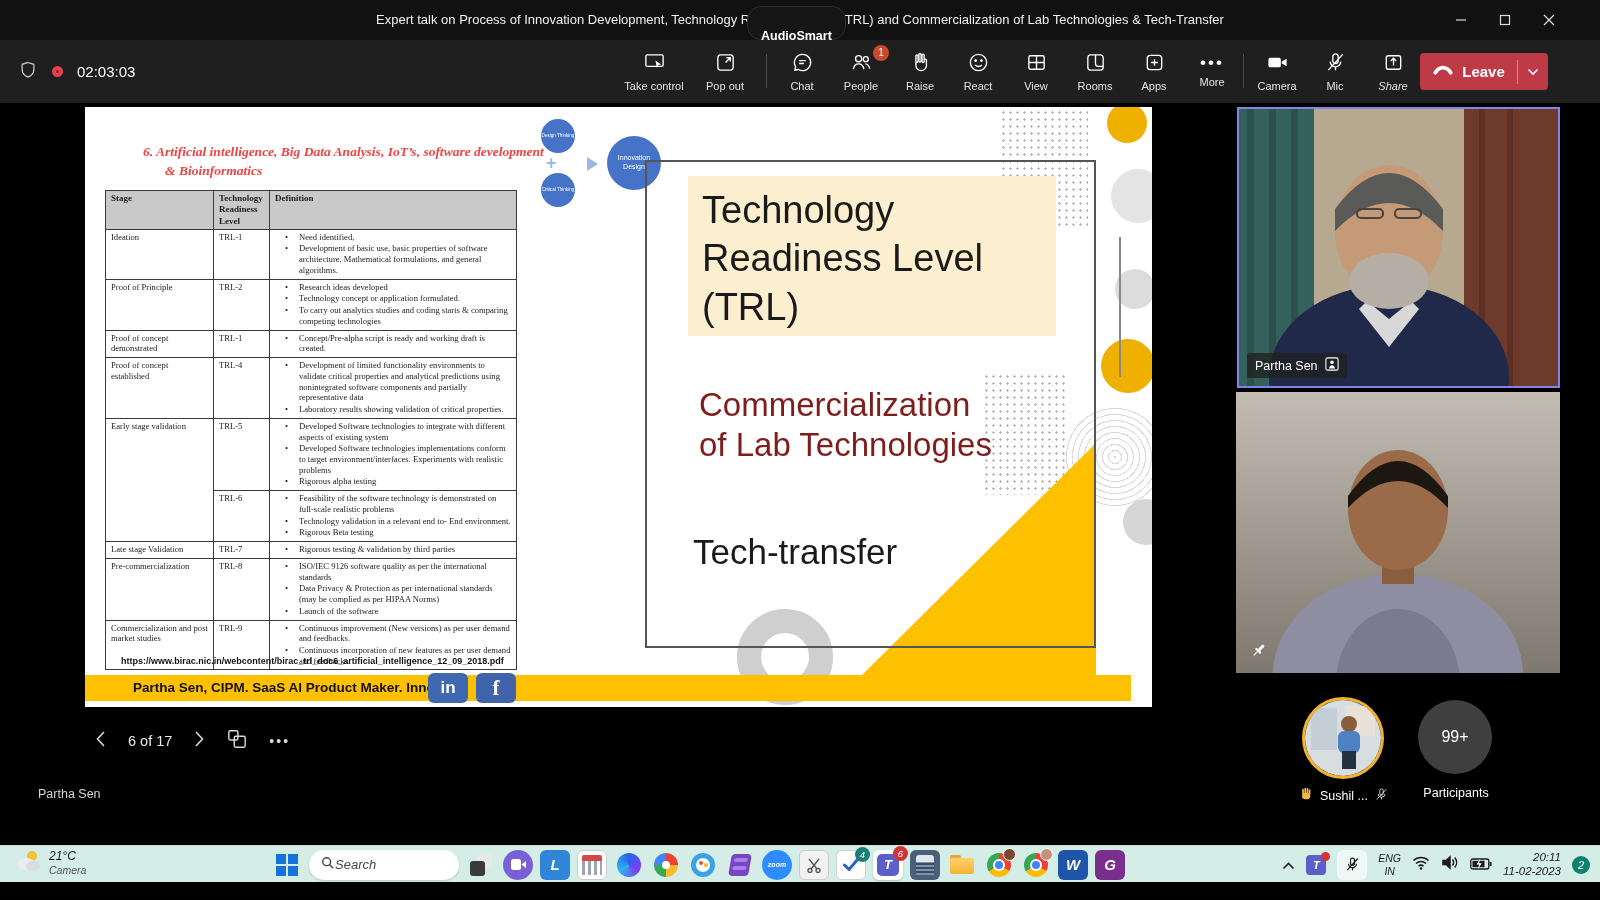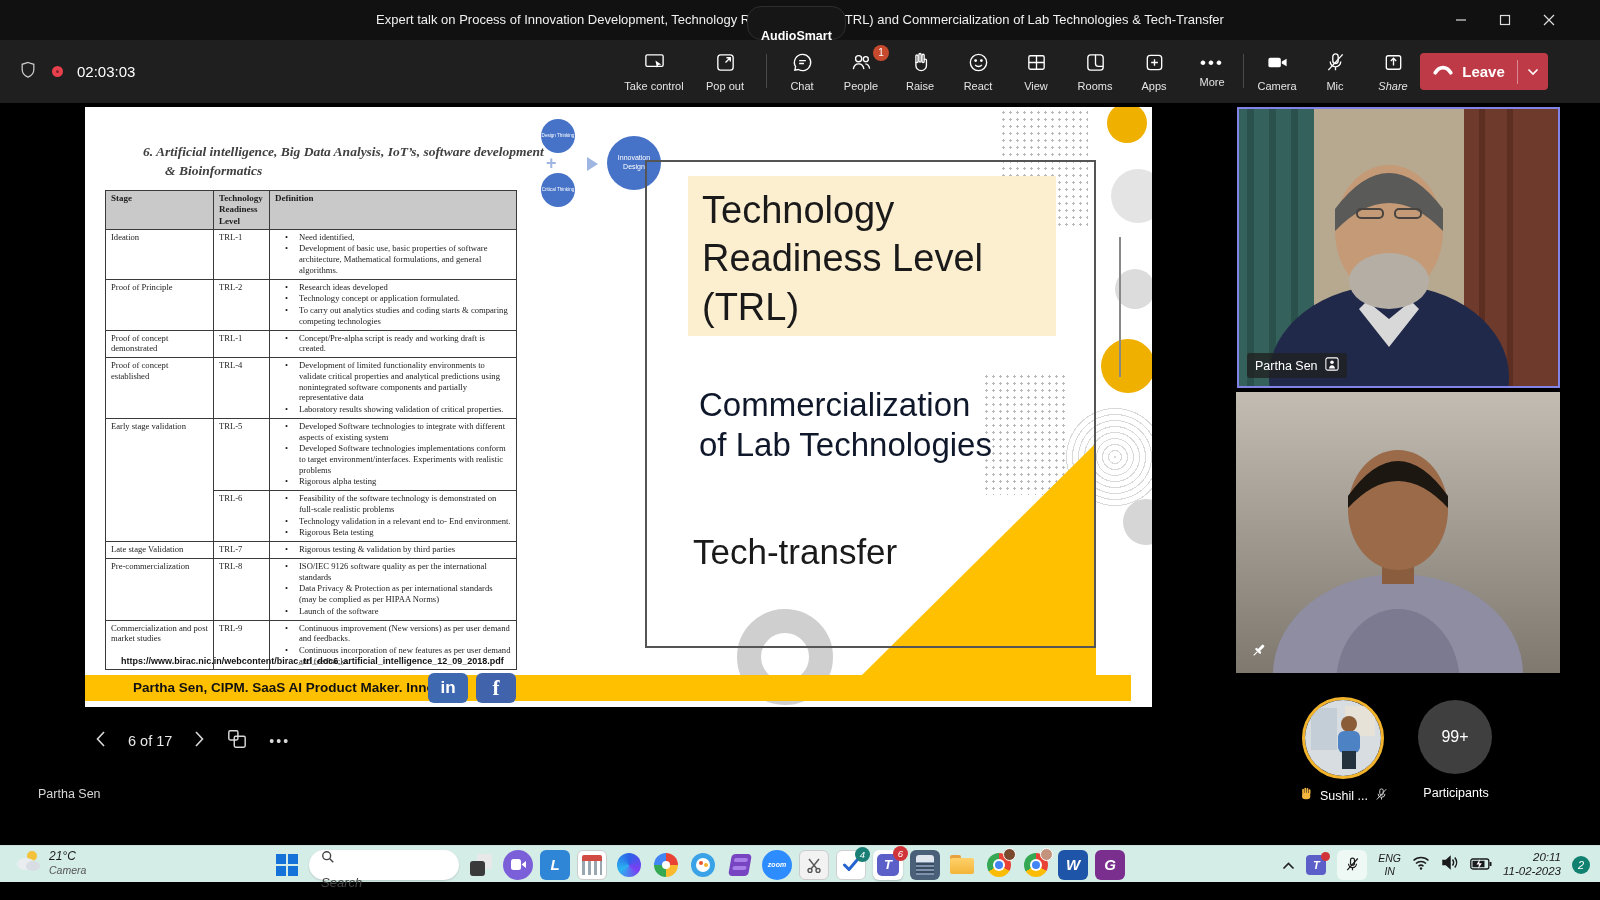--- a/index.html
+++ b/index.html
@@ -24,21 +24,21 @@
   .tbtn .lbl { font-size:11px; color:#e4e4e4; white-space:nowrap; }
   .tdivider { position:absolute; top:14px; width:1px; height:34px; background:#4a4a4a; }
   .badge1 { position:absolute; top:-3px; right:0px; min-width:16px; height:16px; border-radius:8px; background:#c74a2e; color:#fff; font-size:10px; line-height:16px; text-align:center; padding:0 3px; }
   .leave { position:absolute; left:1420px; top:13px; width:128px; height:37px; background:#bf3a47; border-radius:4px; display:flex; align-items:center; color:#fff; }
   .leave .lv-main { flex:1; display:flex; align-items:center; justify-content:center; gap:8px; font-size:15px; font-weight:bold; }
   .leave .lv-sep { width:1px; height:24px; background:rgba(255,255,255,.4); }
   .leave .lv-chev { width:30px; display:flex; align-items:center; justify-content:center; }
 
   
   .slide { position:absolute; left:85px; top:107px; width:1067px; height:600px; background:#fff; overflow:hidden; }
-  .s-heading { position:absolute; left:58px; top:36px; font-family:"Liberation Serif", serif; font-style:italic; font-weight:bold; font-size:13.5px; line-height:1.4; color:#404040; }
+  .s-heading { position:absolute; left:58px; top:36px; font-family:"Liberation Serif", serif; font-style:italic; font-weight:bold; font-size:13.5px; line-height:1.4; color:#ef4444; }
   .s-heading .h2 { margin-left:22px; }
   .trl-table { position:absolute; left:20px; top:83px; width:412px; border-collapse:collapse; font-family:"Liberation Serif", serif; font-size:8.6px; line-height:1.25; color:#1c1c1c; }
   .trl-table th, .trl-table td { border:1px solid #3a3a3a; padding:2px 5px; vertical-align:top; text-align:left; }
   .trl-table th { background:#c9c9c9; font-size:9px; }
   .trl-table td.c-stage { width:108px; }
   .trl-table td.c-trl { width:56px; }
   .bl { position:relative; padding-left:24px; margin-bottom:1px; }
   .bl::before { content:"•"; position:absolute; left:10px; }
   .s-url { position:absolute; left:36px; top:549px; font-size:9px; font-weight:bold; color:#111; }
 
@@ -47,21 +47,21 @@
   .dc { position:absolute; border-radius:50%; background:#4673c8; color:#fff; display:flex; align-items:center; justify-content:center; text-align:center; }
   .dc.small { width:34px; height:34px; font-size:4.6px; line-height:1.2; }
   .dc.big { left:74px; top:21px; width:54px; height:54px; font-size:7px; line-height:1.25; }
   .dplus { position:absolute; left:13px; top:38px; color:#9fb6e2; font-size:18px; font-weight:900; }
   .darrow { position:absolute; left:54px; top:42px; width:0; height:0; border-left:11px solid #9fb6e2; border-top:7px solid transparent; border-bottom:7px solid transparent; }
 
   
   .rbox { position:absolute; left:560px; top:53px; width:451px; height:488px; border:2px solid #555; z-index:3; }
   .rtri { position:absolute; left:775px; top:336px; width:236px; height:234px; background:#FFC000; z-index:2; clip-path:polygon(0 100%, 100% 0, 100% 100%); }
   .cream { position:absolute; left:603px; top:69px; width:368px; height:160px; background:#FCEFD0; z-index:4; padding:10px 14px; font-size:38px; line-height:1.27; color:#1a1a1a; }
-  .rtext2 { position:absolute; left:614px; top:278px; z-index:4; font-size:33px; line-height:1.22; color:#0f172a; }
+  .rtext2 { position:absolute; left:614px; top:278px; z-index:4; font-size:33px; line-height:1.22; color:#7f1d1d; }
   .rtext3 { position:absolute; left:608px; top:425px; z-index:4; font-size:35px; color:#1a1a1a; }
   .grayring { position:absolute; left:652px; top:502px; width:96px; height:96px; border:24px solid #cfcfcf; border-radius:50%; z-index:1; }
   .dots { position:absolute; background-image:radial-gradient(#b9b9b9 1.1px, transparent 1.3px); background-size:7px 7px; z-index:0; }
   .deco-circle { position:absolute; border-radius:50%; z-index:0; }
   .rings { position:absolute; left:978px; top:298px; width:104px; height:104px; border-radius:50%; background:repeating-radial-gradient(circle at center, #d9d9d9 0 1px, transparent 1px 6px); z-index:0; }
   .vline { position:absolute; left:1034px; top:130px; width:2px; height:140px; background:#888; z-index:0; }
 
   
   .sfooter { position:absolute; left:0; top:568px; width:1046px; height:26px; background:#FFC000; z-index:5; }
   .sfooter .ftext { position:absolute; left:48px; top:0; height:26px; line-height:26px; font-size:13.5px; font-weight:bold; color:#111; }
@@ -90,21 +90,21 @@
 
   
   .taskbar { position:absolute; left:0; top:845px; width:1600px; height:37px; background:#d5ede7; border-top:1px solid rgba(0,0,0,.05);font-style:italic; }
   .weather { position:absolute; left:14px; top:2px; display:flex; align-items:center; gap:7px; }
   .w-temp { font-size:12px; color:#1b1b1b; line-height:1.15; }
   .w-desc { font-size:10.5px; color:#555; }
   .tb-center { position:absolute; left:272px; top:0; height:37px; display:flex; align-items:center; gap:7px; }
   .tb-icon { width:30px; height:30px; border-radius:6px; position:relative; display:flex; align-items:center; justify-content:center; flex:none; }
   .startgrid { width:22px; height:22px; display:grid; grid-template-columns:10px 10px; grid-template-rows:10px 10px; gap:2px; }
   .startgrid div { background:#1572d8; }
-  .searchpill { width:150px; height:30px; border-radius:15px; background:#fff; box-shadow:0 1px 2px rgba(0,0,0,.15); display:flex; gap:8px; padding:0 12px;flex-direction:column; }
+  .searchpill { width:150px; height:30px; border-radius:15px; background:#fff; box-shadow:0 1px 2px rgba(0,0,0,.15); display:flex; align-items:center; padding:0 12px; }
   .searchpill span { font-size:13px; color:#444; }
   .tb-badge { position:absolute; top:-4px; right:-5px; min-width:15px; height:15px; border-radius:8px; color:#fff; font-size:9.5px; line-height:15px; text-align:center; padding:0 3px; }
   .tb-right { position:absolute; right:10px; top:0; height:37px; display:flex; align-items:center; gap:11px; }
   .lang { font-size:10.5px; color:#1b1b1b; line-height:1.15; text-align:center; }
   .clock { text-align:right; color:#1b1b1b; font-size:11.5px; line-height:1.2; }
   .traybadge { width:18px; height:18px; border-radius:50%; background:#10806f; color:#fff; font-size:11px; display:flex; align-items:center; justify-content:center; }
   .letter-ic { color:#fff; font-weight:bold; font-size:15px; }
 </style>
 </head>
 <body>

